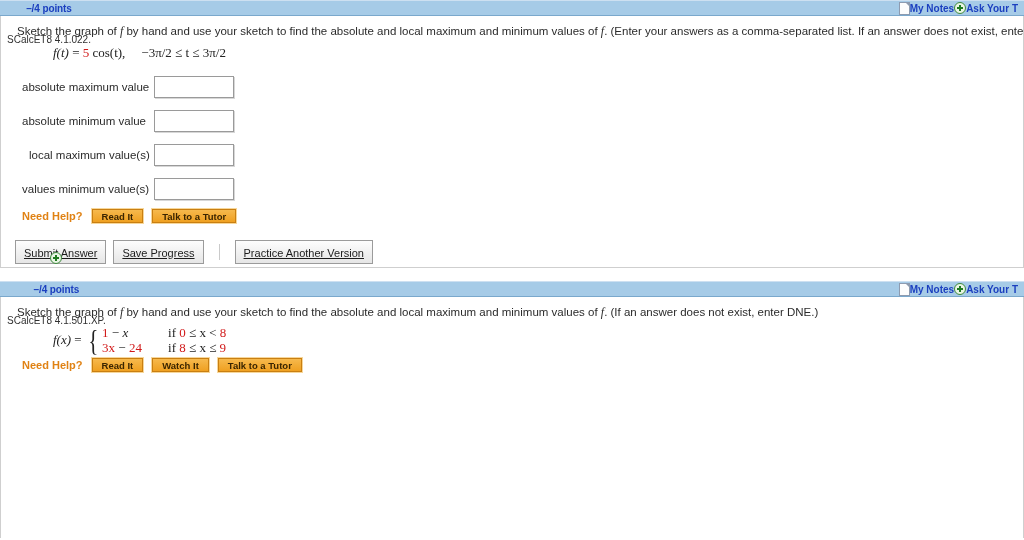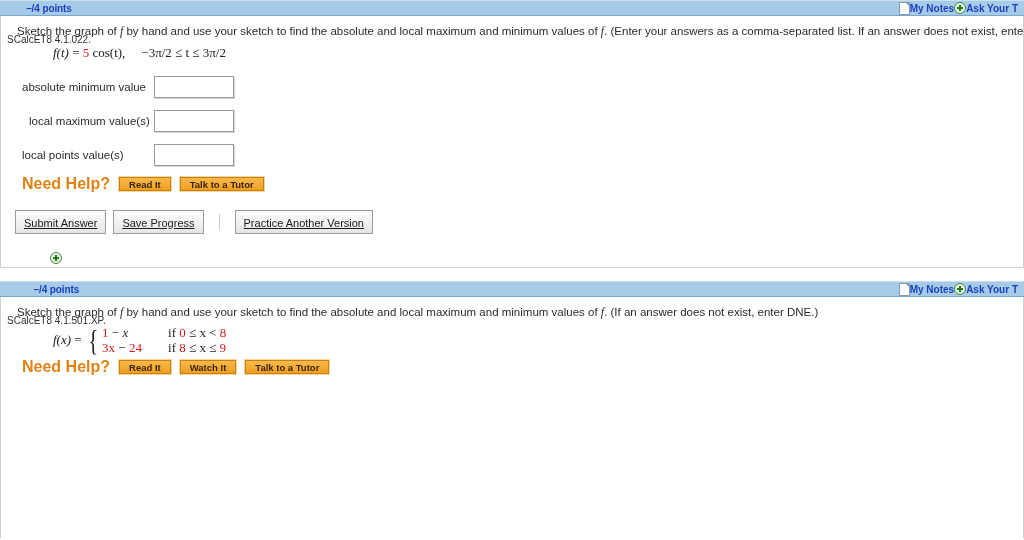--- a/index.html
+++ b/index.html
@@ -180,21 +180,21 @@
   
   .needhelp {
     display: flex;
     align-items: center;
     padding-left: 21px;
     gap: 9px;
   }
   .nh-label {
     color: #e08214;
     font-weight: bold;
-    font-size: 16px;
+    font-size: 11px;
     white-space: nowrap;
   }
   .helpbtn {
     background: linear-gradient(#f6b94d, #efa021);
     border: 1px solid #c97f12;
     outline: 1px solid #f7d79a;
     color: #3a2500;
     font-size: 9.5px;
     font-weight: bold;
     height: 14px;
@@ -256,29 +256,33 @@
     </div>
 
     <div class="problem-body" style="height:252px;">
 
       <div class="qtext"><span>Sketch the graph of </span><i class="mathvar">f</i><span> by hand and use your sketch to find the absolute and local maximum and minimum values of </span><i class="mathvar">f</i><span>. (Enter your answers as a comma-separated list. If an answer does not exist, enter DNE.)</span></div>
 
       <div class="mathline"><span class="fn">f(t)</span>&nbsp;<span>=</span>&nbsp;<span class="red">5</span>&nbsp;<span>cos(t),</span><span class="gap"></span><span>−3π/2 ≤ t ≤ 3π/2</span></div>
 
       <div class="answers">
         <div class="arow">
+          <span class="alabel" style="width:153px;">absolute maximum value</span>
+          <input class="abox" type="text" value="" style="">
+        </div>
+        <div class="arow">
           <span class="alabel" style="width:153px;">absolute minimum value</span>
           <input class="abox" type="text" value="" style="">
         </div>
         <div class="arow">
           <span class="alabel" style="width:153px;padding-left:28px;">local maximum value(s)</span>
           <input class="abox" type="text" value="" style="">
         </div>
         <div class="arow">
-          <span class="alabel" style="width:153px;">local points value(s)</span>
+          <span class="alabel" style="width:153px;">values minimum value(s)</span>
           <input class="abox" type="text" value="" style="">
         </div>
       </div>
 
       <div class="needhelp" style="margin-top:3px;">
         <span class="nh-label">Need Help?</span>
         <button class="helpbtn">Read It</button>
         <button class="helpbtn">Talk to a Tutor</button>
       </div>
 

